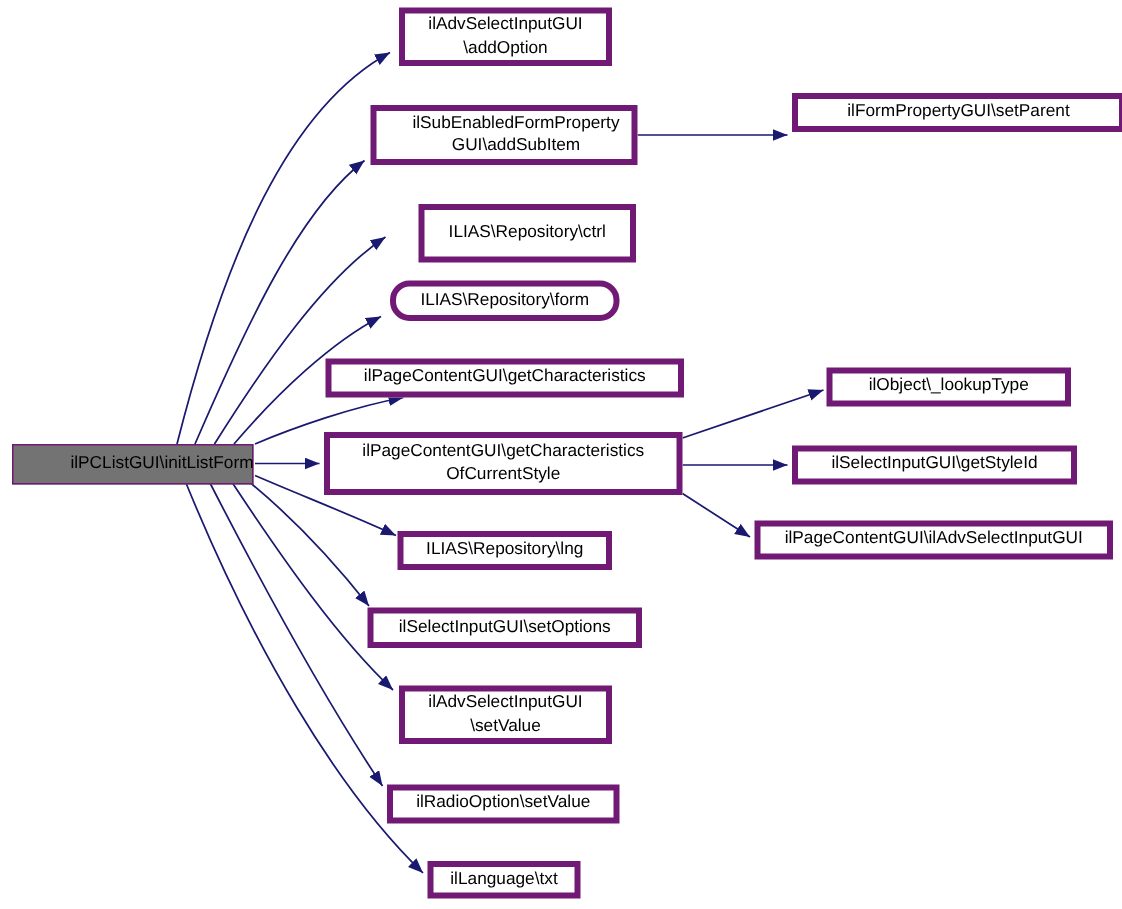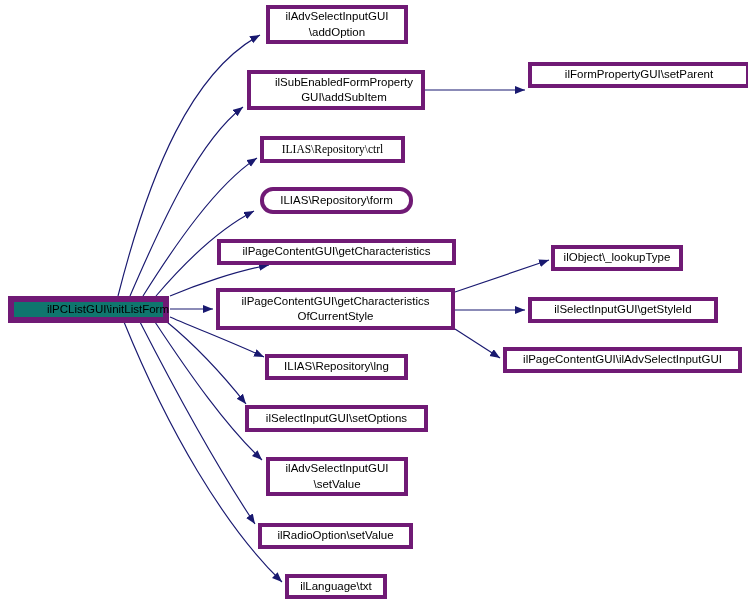--- a/index.html
+++ b/index.html
@@ -31,22 +31,22 @@
     font-size: 11.5px;
     line-height: 1.32;
     display: flex;
     align-items: center;
     justify-content: center;
     text-align: center;
     white-space: pre-line;
     cursor: pointer;
   }
   .node.root {
-    background: #0f766e;
-    border: 6px solid #701a75;
+    background: #737373;
+    border: 1px solid #701a75;
     cursor: default;
     padding-left: 39px;
   }
 </style>
 </head>
 <body>
 
 <div id="canvas">
 
   <svg id="edges" viewBox="0 0 748 606" xmlns="http://www.w3.org/2000/svg">
@@ -75,21 +75,21 @@
   </svg>
 
   <div class="node root" style="left:8px; top:296px; width:161px; height:27px;">ilPCListGUI\initListForm</div>
 
   <div class="node" style="left:266px; top:5px; width:142px; height:39px;">ilAdvSelectInputGUI
 \addOption</div>
 
   <div class="node" style="left:247px; top:70px; width:178px; height:40px;padding-left:16px;">ilSubEnabledFormProperty
 GUI\addSubItem</div>
 
-  <div class="node" style="left:260px; top:136px; width:145px; height:27px;font-family:Liberation Serif, serif;">ILIAS\Repository\ctrl</div>
+  <div class="node" style="left:279px; top:136px; width:145px; height:39px;">ILIAS\Repository\ctrl</div>
 
   <div class="node" style="left:260px; top:187px; width:153px; height:27px;border-radius:13px;">ILIAS\Repository\form</div>
 
   <div class="node" style="left:217px; top:239px; width:239px; height:26px;">ilPageContentGUI\getCharacteristics</div>
 
   <div class="node" style="left:216px; top:288px; width:239px; height:42px;">ilPageContentGUI\getCharacteristics
 OfCurrentStyle</div>
 
   <div class="node" style="left:265px; top:354px; width:143px; height:26px;">ILIAS\Repository\lng</div>
 
@@ -97,19 +97,19 @@
 
   <div class="node" style="left:266px; top:457px; width:142px; height:39px;">ilAdvSelectInputGUI
 \setValue</div>
 
   <div class="node" style="left:285px; top:574px; width:102px; height:25px;">ilLanguage\txt</div>
 
   <div class="node" style="left:258px; top:523px; width:155px; height:26px;">ilRadioOption\setValue</div>
 
   <div class="node" style="left:528px; top:62px; width:222px; height:26px;">ilFormPropertyGUI\setParent</div>
 
-  <div class="node" style="left:551px; top:245px; width:132px; height:26px;text-align:right;">ilObject\_lookupType</div>
+  <div class="node" style="left:551px; top:245px; width:163px; height:26px;text-align:right;">ilObject\_lookupType</div>
 
   <div class="node" style="left:528px; top:297px; width:190px; height:26px;">ilSelectInputGUI\getStyleId</div>
 
   <div class="node" style="left:503px; top:347px; width:239px; height:26px;">ilPageContentGUI\ilAdvSelectInputGUI</div>
 
 </div>
 
 </body></html>

